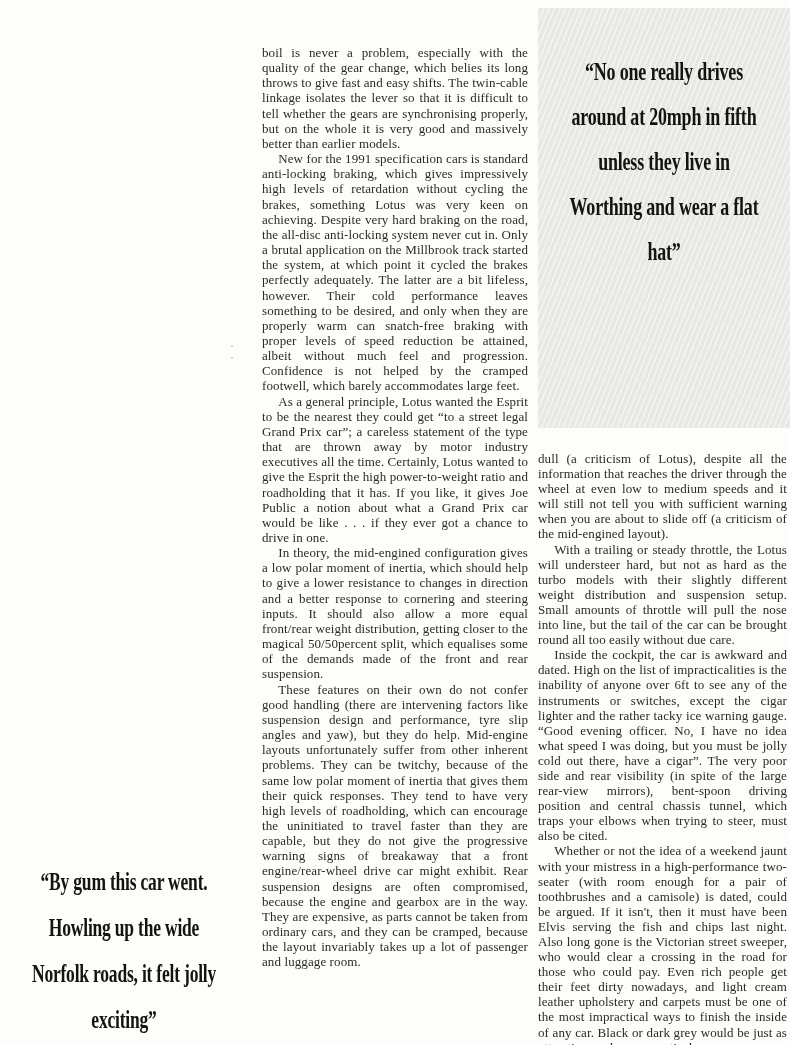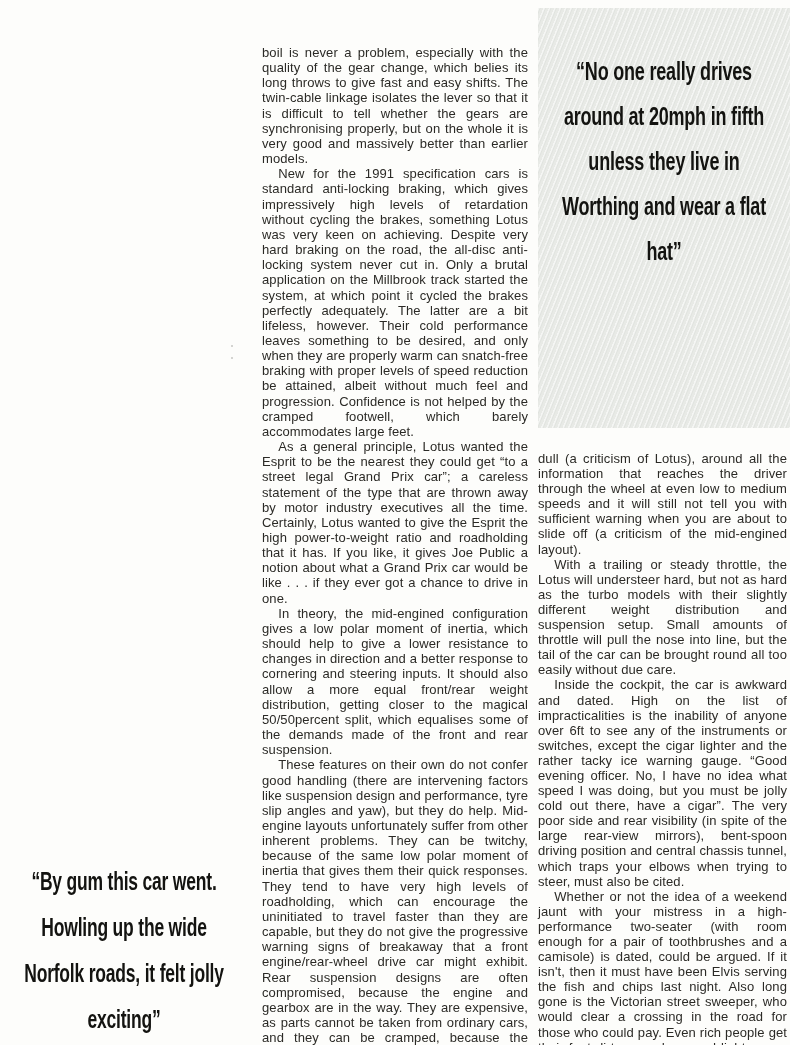--- a/index.html
+++ b/index.html
@@ -8,21 +8,21 @@
     --panel: #e8eae6;
   }
   html, body { margin: 0; padding: 0; }
   body { background: #ffffff; }
 
   .page {
     position: relative;
     width: 790px;
     height: 1045px;
     background: var(--bg);
-    font-family: Liberation Sans, sans-serif;
+    font-family: Liberation Serif, serif;
     color: var(--ink);
     overflow: hidden;
   }
 
   
   .body-col {
     position: absolute;
     text-align: justify;
     font-size: 13px;
     line-height: 15.15px;
@@ -126,21 +126,21 @@
     <div class="pullquote quote-right">
         <p>“No one really drives</p>
         <p>around at 20mph in fifth</p>
         <p>unless they live in</p>
         <p>Worthing and wear a flat</p>
         <p>hat”</p>
       </div>
   </div>
 
   <div class="body-col col-right">
-      <p>dull (a criticism of Lotus), around all the information that reaches the driver through the wheel at even low to medium speeds and it will still not tell you with sufficient warning when you are about to slide off (a criticism of the mid-engined layout).</p>
+      <p>dull (a criticism of Lotus), despite all the information that reaches the driver through the wheel at even low to medium speeds and it will still not tell you with sufficient warning when you are about to slide off (a criticism of the mid-engined layout).</p>
       <p>With a trailing or steady throttle, the Lotus will understeer hard, but not as hard as the turbo models with their slightly different weight distribution and suspension setup. Small amounts of throttle will pull the nose into line, but the tail of the car can be brought round all too easily without due care.</p>
       <p>Inside the cockpit, the car is awkward and dated. High on the list of impracticalities is the inability of anyone over 6ft to see any of the instruments or switches, except the cigar lighter and the rather tacky ice warning gauge. “Good evening officer. No, I have no idea what speed I was doing, but you must be jolly cold out there, have a cigar”. The very poor side and rear visibility (in spite of the large rear-view mirrors), bent-spoon driving position and central chassis tunnel, which traps your elbows when trying to steer, must also be cited.</p>
       <p>Whether or not the idea of a weekend jaunt with your mistress in a high-performance two-seater (with room enough for a pair of toothbrushes and a camisole) is dated, could be argued. If it isn't, then it must have been Elvis serving the fish and chips last night. Also long gone is the Victorian street sweeper, who would clear a crossing in the road for those who could pay. Even rich people get their feet dirty nowadays, and light cream leather upholstery and carpets must be one of the most impractical ways to finish the inside of any car. Black or dark grey would be just as attractive, and more practical.</p>
     </div>
 
   <div class="pullquote quote-left">
       <p>“By gum this car went.</p>
       <p>Howling up the wide</p>
       <p>Norfolk roads, it felt jolly</p>
       <p>exciting”</p>

